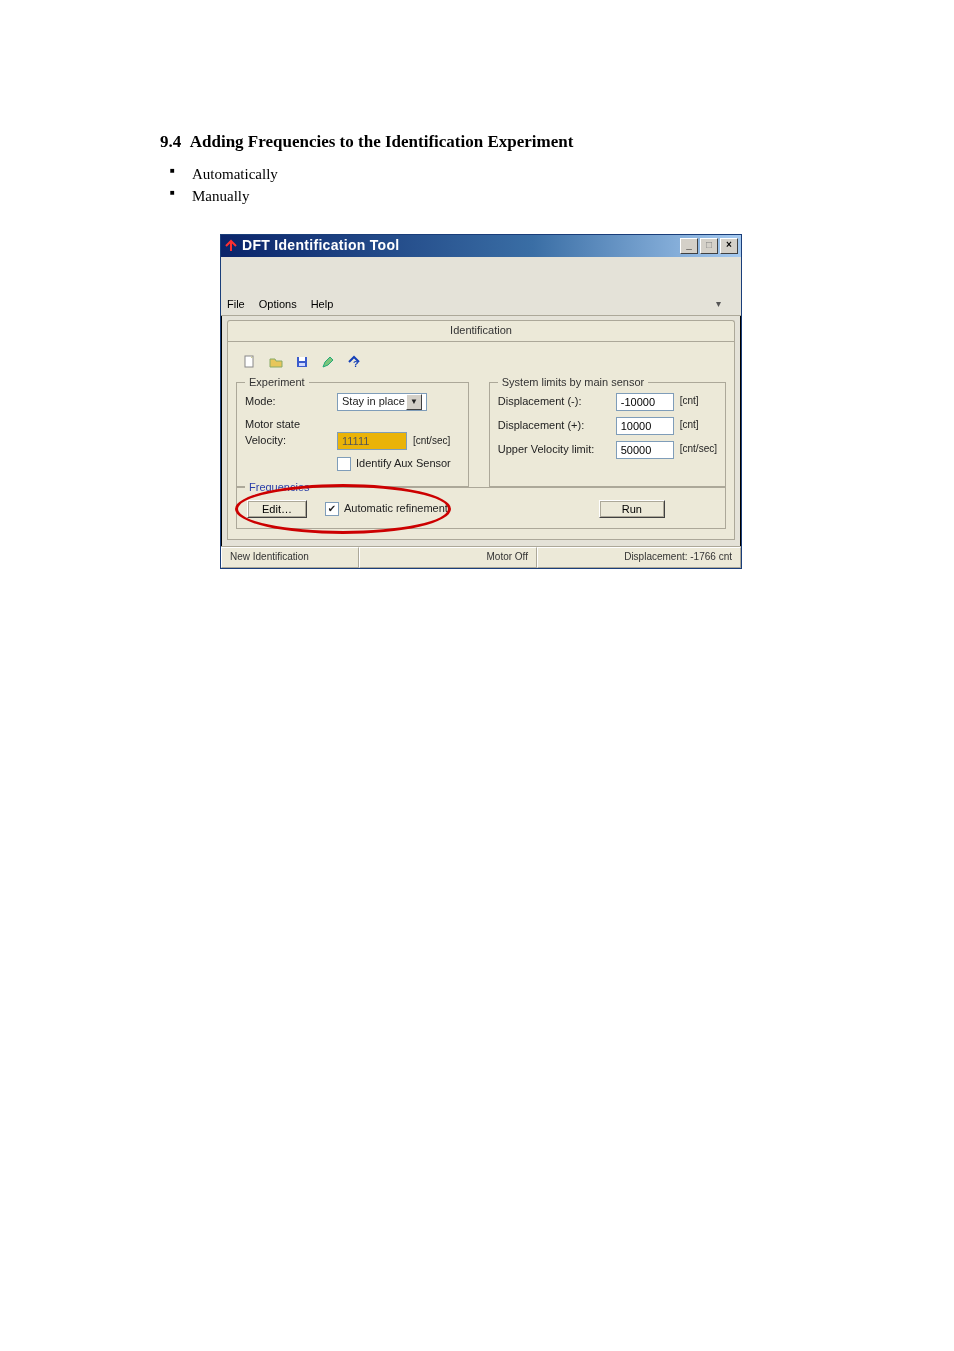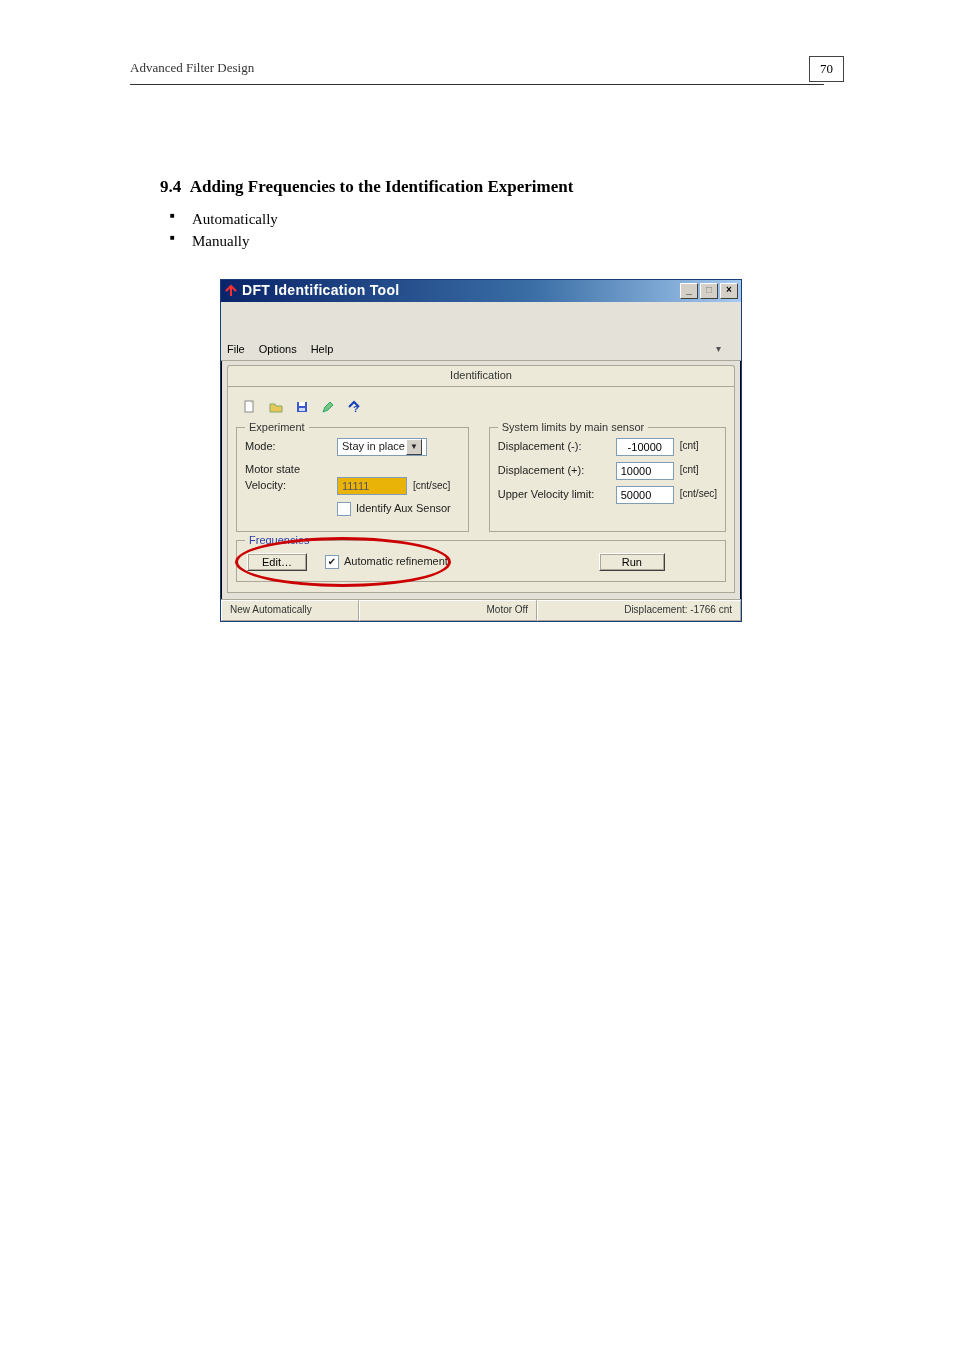--- a/index.html
+++ b/index.html
@@ -205,21 +205,21 @@
   .unit { margin-left:6px; color:#222; font-size:10px; }
   .chk {
     width:12px; height:12px; border:1px solid #7f9db9; background:#fff;
     display:inline-flex; align-items:center; justify-content:center;
     margin-right:5px; font-size:10px; line-height:1;
   }
   .group2 {
     border:1px solid #aca899;
     position:relative;
     padding:12px 10px 10px 10px;
-    margin-top:8px;
+    margin-top:0;
     display:flex;
     align-items:center;
   }
   .group2 .legend {
     position:absolute;
     top:-8px; left:8px;
     background:#ece9d8;
     padding:0 4px;
     color:#2a3ea8;
     font-size:11px;
@@ -265,24 +265,20 @@
   }
   .statusbar .cell.a { flex:0 0 120px; }
   .statusbar .cell.b { flex:0 0 160px; text-align:right; }
   .statusbar .cell.c { flex:1; text-align:right; }
 </style>
 </head>
 <body>
 
 <div class="page">
 
-  <div class="header-line">
-    <span class="header-left">Advanced Filter Design</span>
-    <span class="header-right-box">70</span>
-  </div>
 
   <div class="body-text">
     <div class="section-h">
       <span>9.4</span>&nbsp;&nbsp;<span>Adding Frequencies to the Identification Experiment</span>
     </div>
 
 
     <ul class="bullets">
       <li>Automatically</li>
       <li>Manually</li>
@@ -371,21 +367,21 @@
                 <div class="row" style="margin-left:92px;">
                   <span class="chk"></span>
                   <span>Identify Aux Sensor</span>
                 </div>
               </div>
 
               <div class="group">
                 <div class="legend">System limits by main sensor</div>
                 <div class="row">
                   <div class="lbl2">Displacement (-):</div>
-                  <input class="inp" style="width: 58px; text-align: center;" value="-10000">
+                  <input class="inp" style="width: 58px;" value="-10000">
                   <span class="unit">[cnt]</span>
                 </div>
                 <div class="row">
                   <div class="lbl2">Displacement (+):</div>
                   <input class="inp" style="width: 58px;" value="10000">
                   <span class="unit">[cnt]</span>
                 </div>
                 <div class="row">
                   <div class="lbl2">Upper Velocity limit:</div>
                   <input class="inp" style="width: 58px;" value="50000">
@@ -404,21 +400,21 @@
               </div>
               <div class="run-wrap">
                 <button class="btn" style="padding:2px 22px">Run</button>
               </div>
             </div>
 
           </div>
         </div>
 
         <div class="statusbar">
-          <div class="cell a">New Automatically</div>
+          <div class="cell a">New Identification</div>
           <div class="cell b">Motor Off</div>
           <div class="cell c">Displacement: -1766 cnt</div>
         </div>
 
       </div>
     </div>
 
   </div>
 </div>
 

